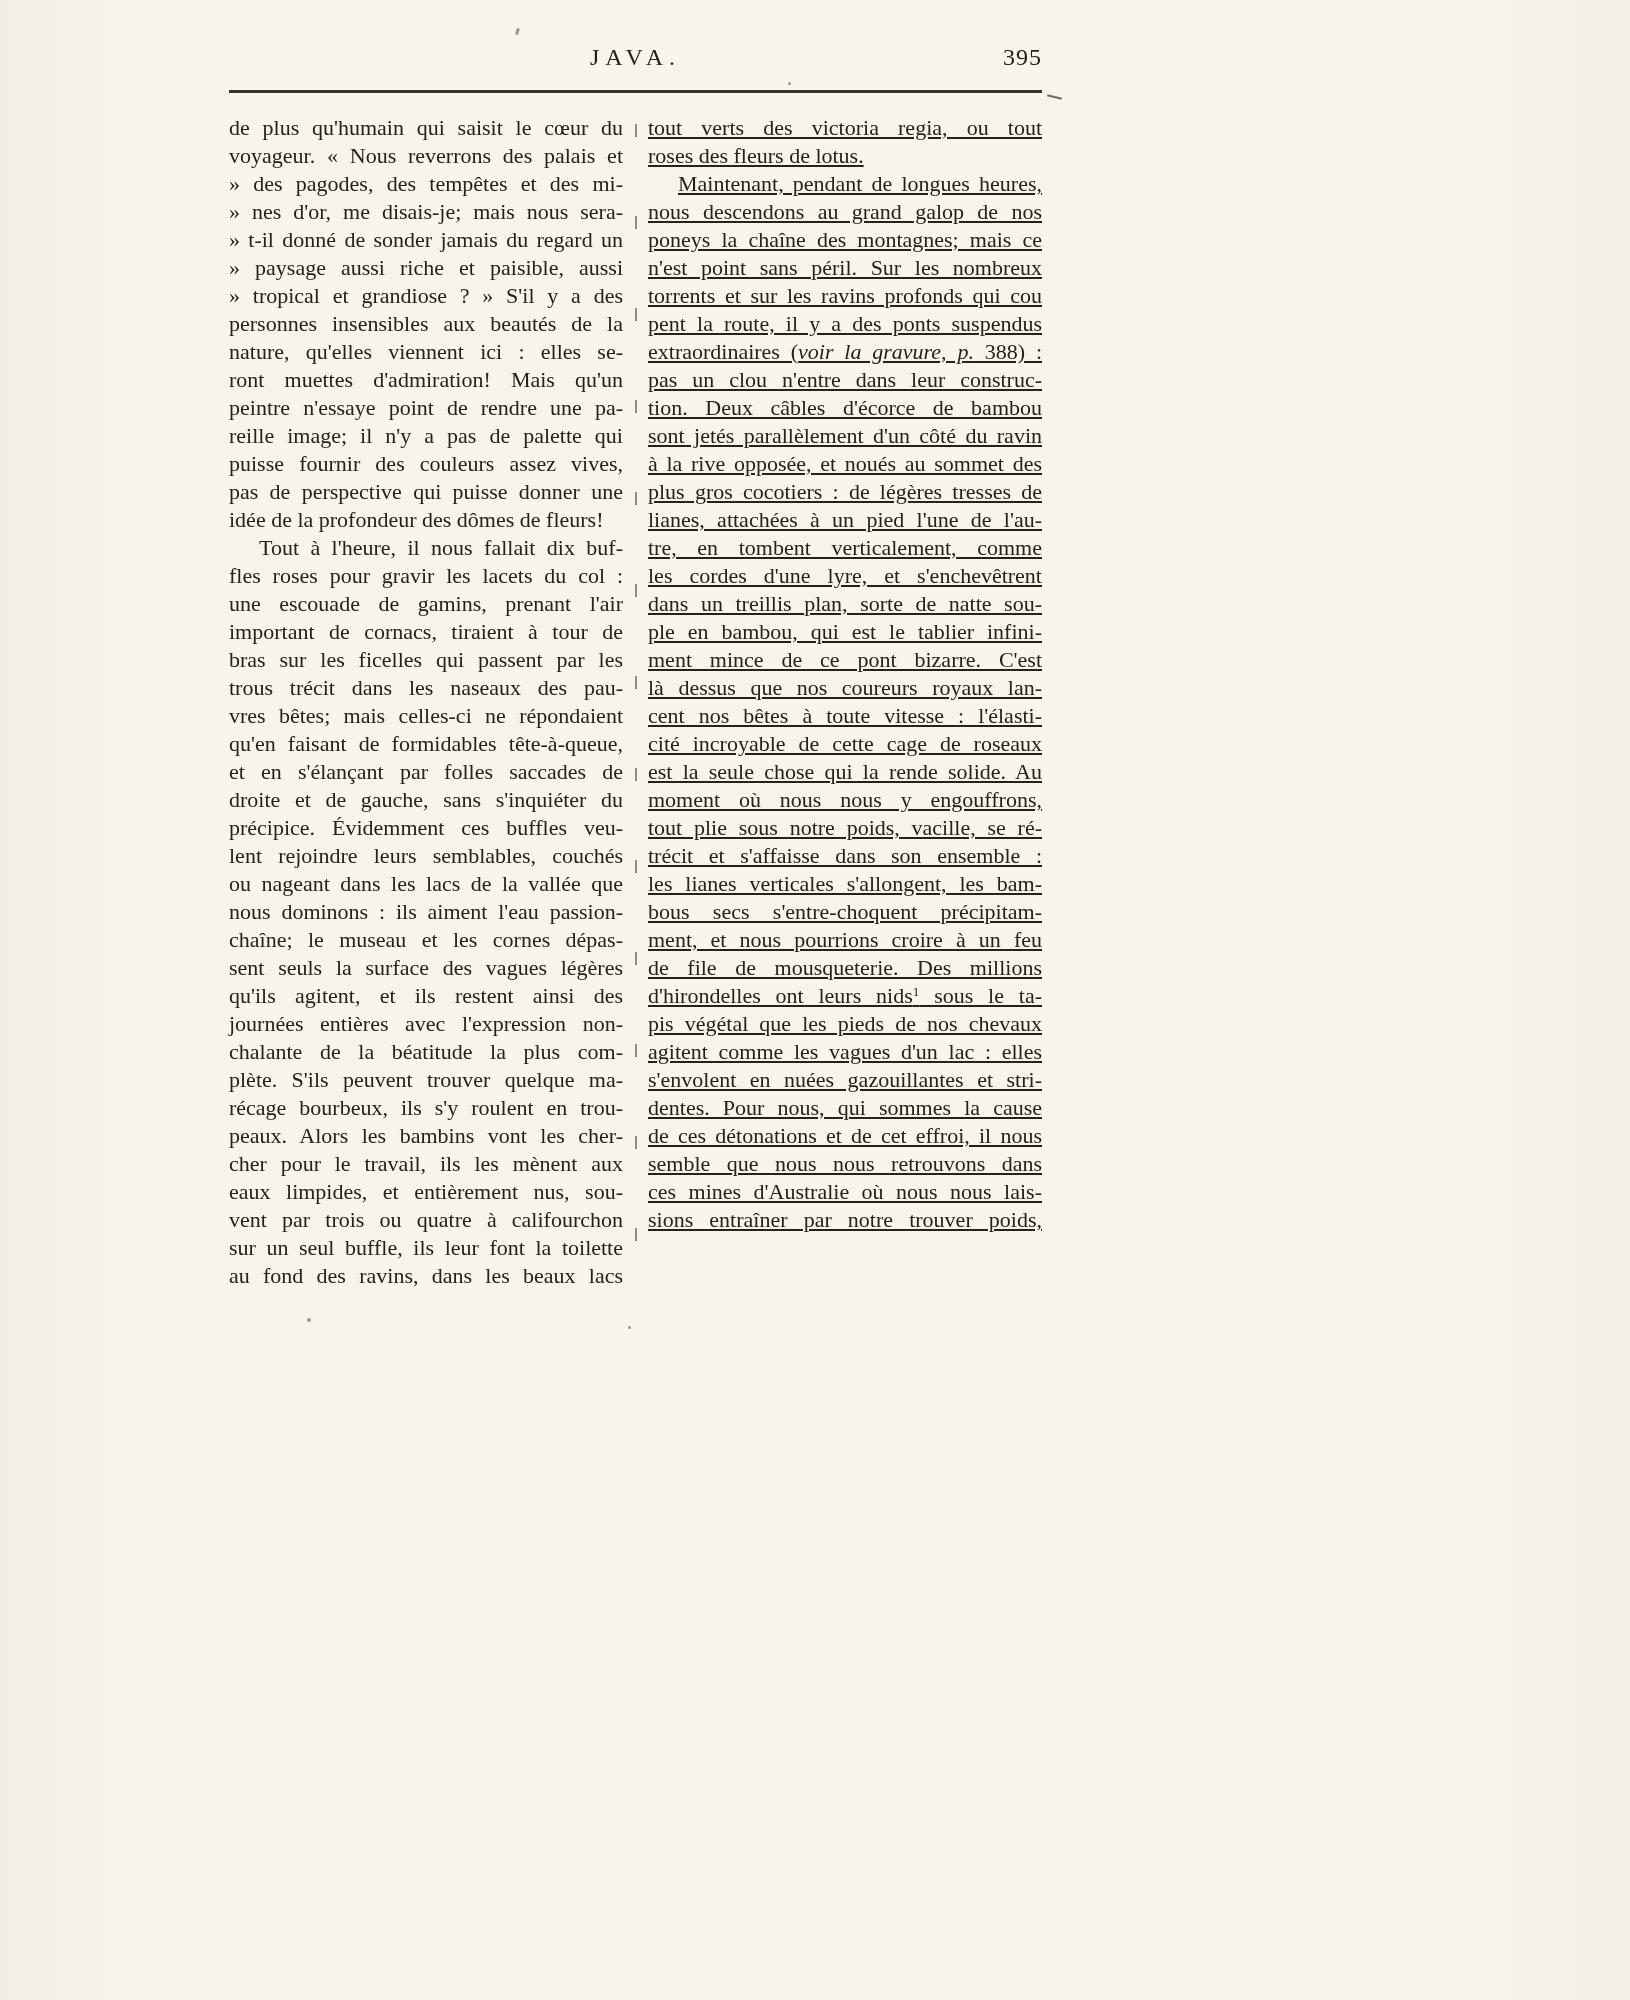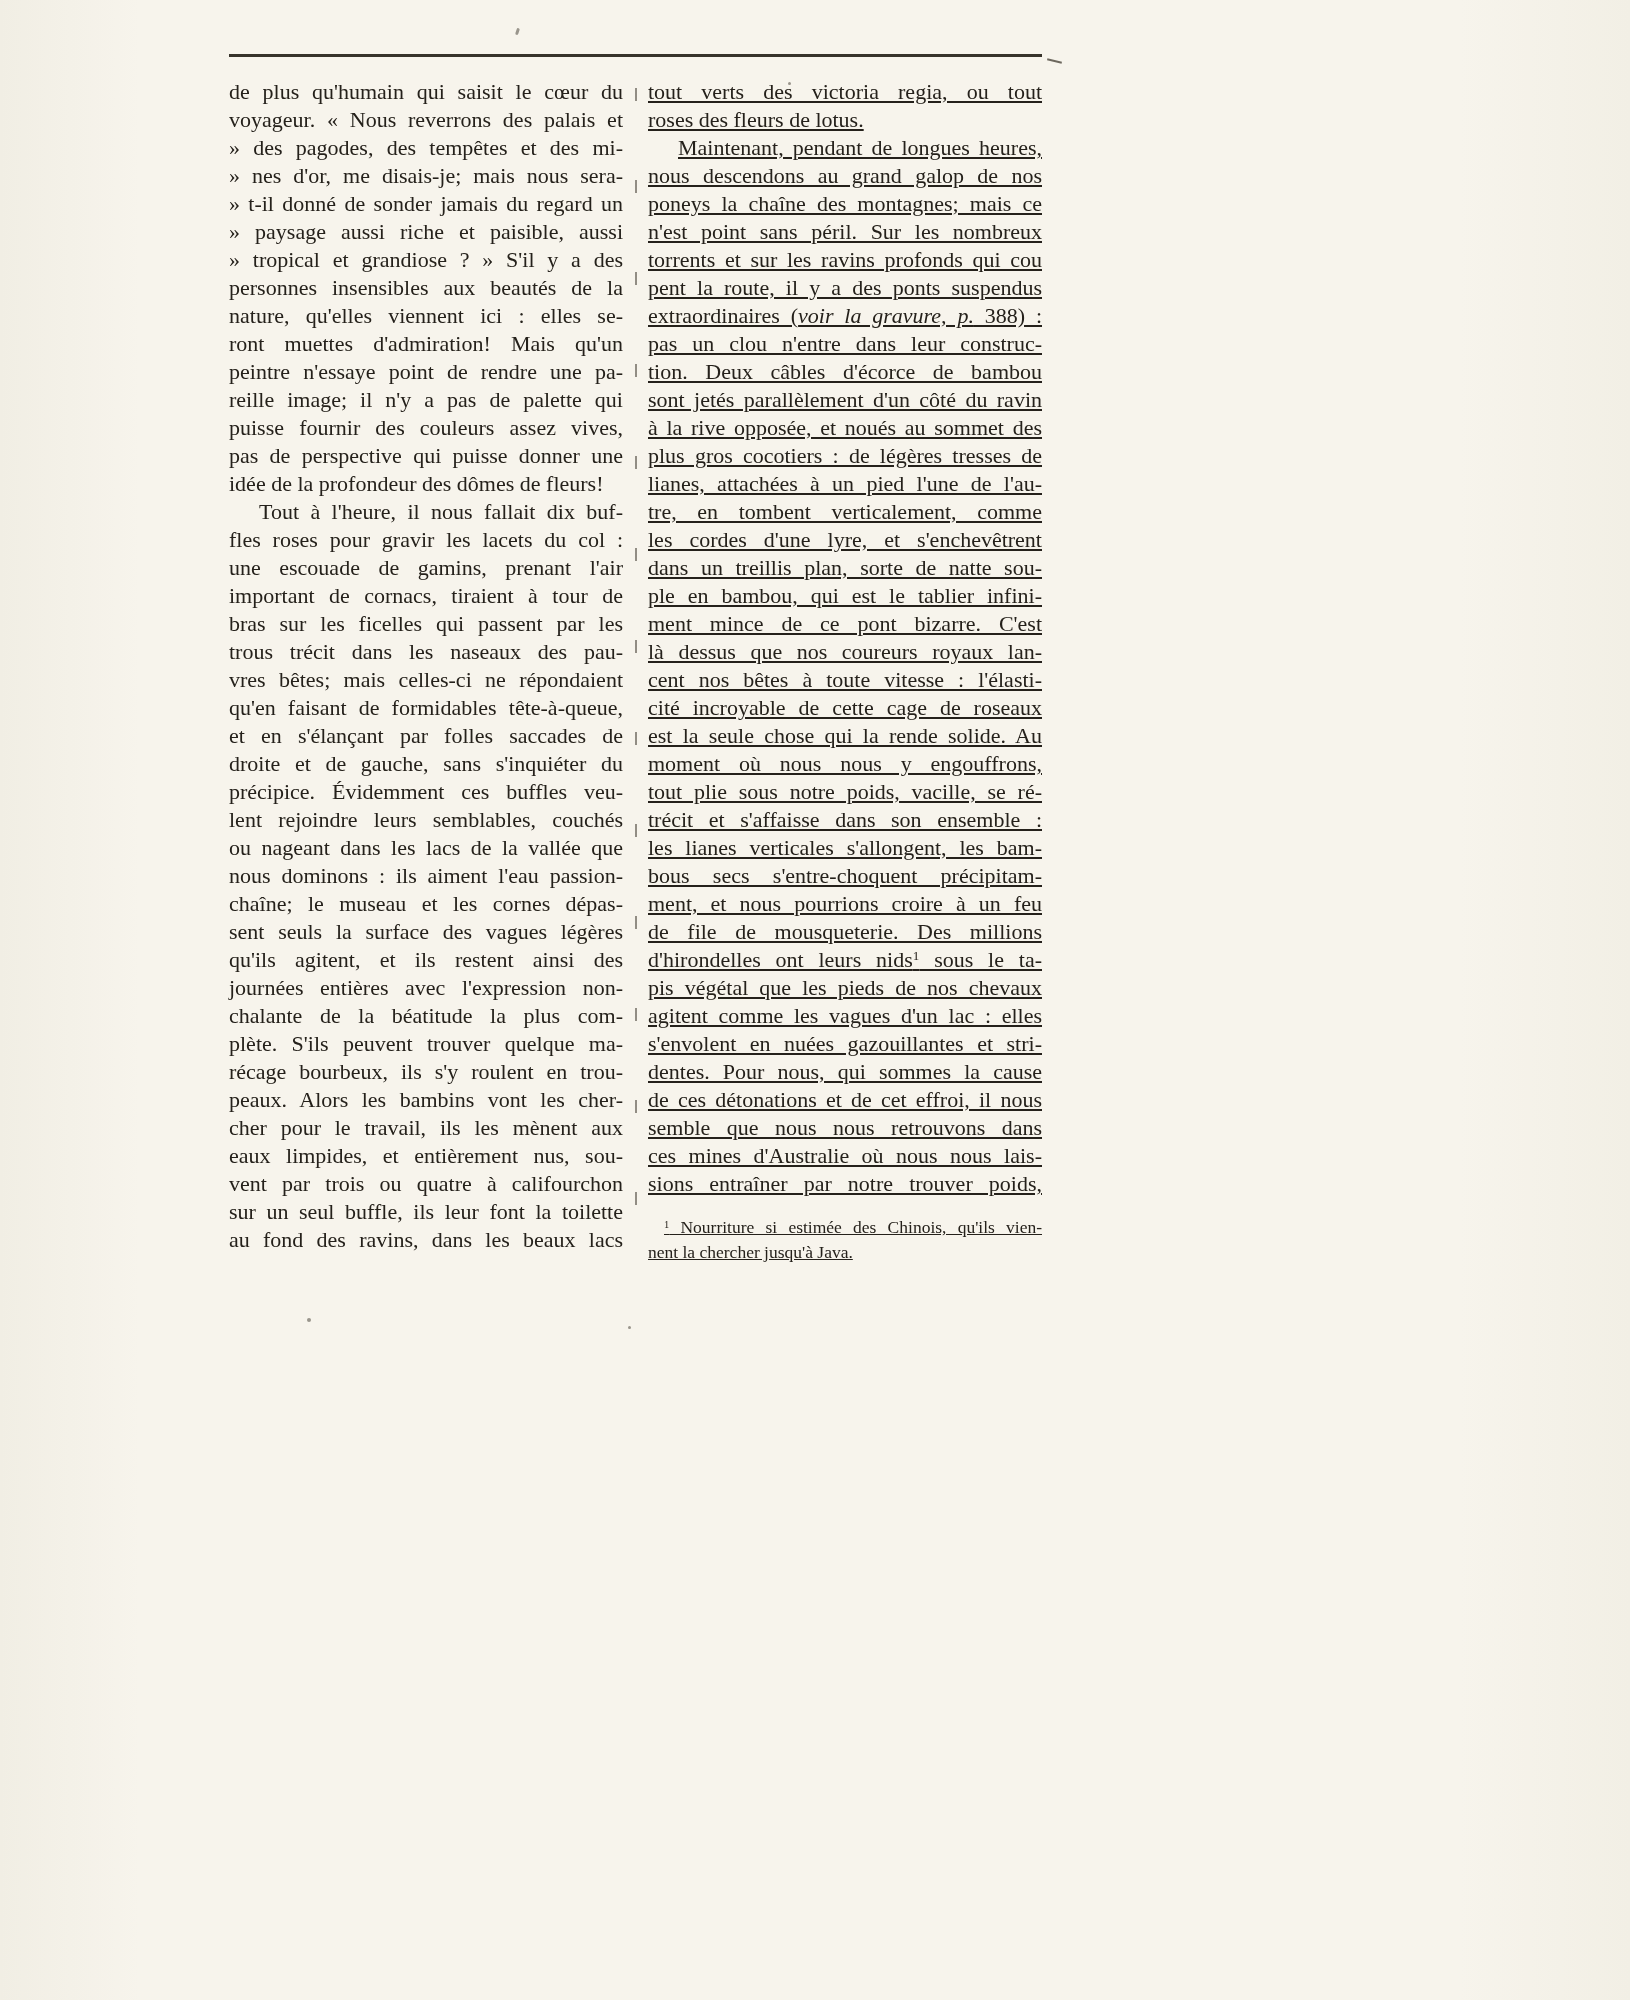--- a/index.html
+++ b/index.html
@@ -67,20 +67,24 @@
   .speck.s2 { left: 307px; top: 1318px; width: 4px; height: 4px; }
   .speck.s3 { left: 628px; top: 1326px; width: 3px; height: 3px; }
   .speck.s4 { left: 788px; top: 82px;  width: 3px; height: 3px; }
 </style>
 </head>
 <body style="--paper: #f7f4ec; --ink: #25211b;">
 
 <div class="sheet">
   <div class="content">
 
+    <div class="page-header">
+      <span class="running-title">JAVA.</span>
+      <span class="page-number">395</span>
+    </div>
 
     <div class="rule"></div>
 
     <div class="columns">
       <div class="col">
           <div class="line">de plus qu'humain qui saisit le cœur du</div>
           <div class="line">voyageur. « Nous reverrons des palais et</div>
           <div class="line">» des pagodes, des tempêtes et des mi-</div>
           <div class="line">» nes d'or, me disais-je; mais nous sera-</div>
           <div class="line">» t-il donné de sonder jamais du regard un</div>
@@ -159,26 +163,20 @@
             <div class="line">d'hirondelles ont leurs nids<sup>1</sup> sous le ta-</div>
             <div class="line">pis végétal que les pieds de nos chevaux</div>
             <div class="line">agitent comme les vagues d'un lac : elles</div>
             <div class="line">s'envolent en nuées gazouillantes et stri-</div>
             <div class="line">dentes. Pour nous, qui sommes la cause</div>
             <div class="line">de ces détonations et de cet effroi, il nous</div>
             <div class="line">semble que nous nous retrouvons dans</div>
             <div class="line">ces mines d'Australie où nous nous lais-</div>
             <div class="line">sions entraîner par notre trouver poids,</div>
           </div>
-        <div class="footnote">
-          <div>
-              <div class="line indent"><sup>1</sup> Nourriture si estimée des Chinois, qu'ils vien-</div>
-              <div class="line end">nent la chercher jusqu'à Java.</div>
-            </div>
-        </div>
       </div>
     </div>
 
   </div>
 
   <span class="speck s1"></span>
   <span class="speck s2"></span>
   <span class="speck s3"></span>
   <span class="speck s4"></span>
 </div>

